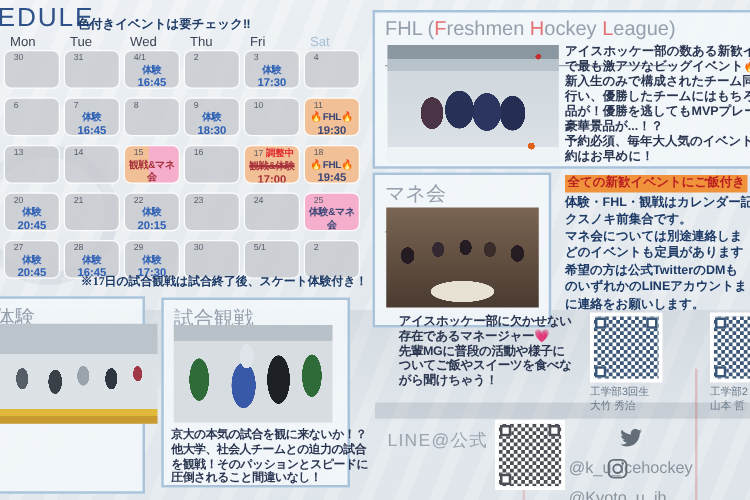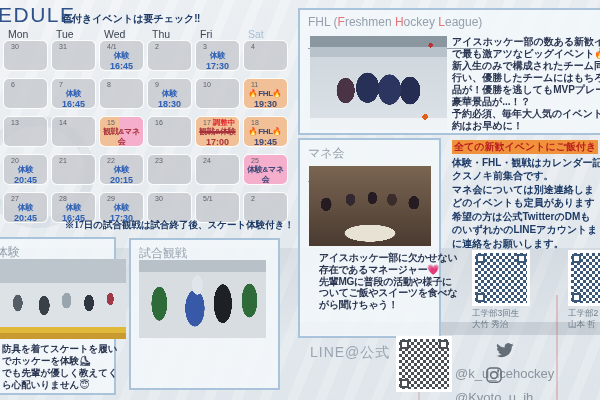--- a/index.html
+++ b/index.html
@@ -31,38 +31,38 @@
   .cell .ev{font-size:8px;line-height:9.5px;font-weight:700;text-align:center;letter-spacing:-0.3px;}
   .cell .time{font-size:9px;line-height:10.5px;font-weight:700;text-align:center;}
   .ev-blue,.t-blue{color:#2c5fb5;}
   .ev-navy,.t-navy{color:#3d4878;}
   .ev-red,.t-red{color:#a8323c;}
   .ev-strike{text-decoration:line-through;text-decoration-thickness:1.5px;}
   .cal-note{position:absolute;top:219px;right:306px;font-size:9.5px;font-weight:700;color:#1d3a66;white-space:nowrap;font-family:Liberation Serif, serif;}
 
   
   .box{position:absolute;background:rgba(243,247,250,.88);border:2px solid #a9c3da;box-sizing:border-box;}
-  .box-title{display:inline-block;font-size:12px;color:#95a0ac;border-bottom:1px solid #95a0ac;padding-bottom:19px;margin:5px 0 0 8px;white-space:nowrap;}
+  .box-title{display:inline-block;font-size:16px;color:#95a0ac;border-bottom:1px solid #95a0ac;padding-bottom:19px;margin:5px 0 0 8px;white-space:nowrap;}
   .seg-red{color:#e57373;}
   .textblock div{white-space:nowrap;font-weight:700;color:#2a3550;}
 
   #box-taiken{left:-34px;top:237px;width:150px;height:158px;}
   #box-taiken .box-title{margin-left:28px;}
   #taiken-photo{position:absolute;left:26px;top:20px;width:132px;height:80px;}
   #taiken-text{position:absolute;left:34px;top:104px;font-size:9.5px;line-height:12px;}
 
   #box-kansen{left:129px;top:238px;width:151px;height:152px;}
   #kansen-photo{position:absolute;left:8px;top:20px;width:127px;height:78px;}
   #kansen-text{position:absolute;left:6px;top:102px;font-size:9.5px;line-height:11.8px;letter-spacing:-0.4px;}
 
   #box-fhl{left:298px;top:8px;width:310px;height:127px;}
   #fhl-photo{position:absolute;left:10px;top:26px;width:137px;height:94px;}
   #fhl-text{position:absolute;left:152px;top:26px;font-size:10px;line-height:12px;}
 
-  #box-maneka{left:298px;top:138px;width:143px;height:200px;}
+  #box-maneka{left:298px;top:138px;width:143px;height:124px;}
   #maneka-photo{position:absolute;left:9px;top:26px;width:122px;height:80px;}
   #maneka-text{position:absolute;left:7px;top:112px;font-size:10px;line-height:11.8px;letter-spacing:-0.3px;margin-left:12px;}
 
   
   .photo{box-sizing:border-box;}
   #fhl-photo{background:
     radial-gradient(circle 5px at 84% 86%,#e06018 0 55%,transparent 56%),
     radial-gradient(circle 4px at 88% 10%,#c03030 0 55%,transparent 56%),
     linear-gradient(to top,rgba(240,244,247,.95) 0 13%,transparent 13%),
     radial-gradient(ellipse 15px 21px at 26% 58%,#4a3344 0 60%,transparent 61%),
@@ -259,31 +259,31 @@
       </div>
       <div class="cell bg-gray">
         <div class="date">2</div>
       </div>
     </div>
   <div class="cal-note">※17日の試合観戦は試合終了後、スケート体験付き！</div>
 
   <div class="box" id="box-taiken">
     <span class="box-title">体験</span>
     <div class="photo" id="taiken-photo"></div>
-    <div class="textblock" id="taiken-text">
-        <div>防具を着てスケートを履い</div>
-        <div>でホッケーを体験⛸</div>
-        <div>でも先輩が優しく教えてく</div>
-        <div>ら心配いりません😇</div>
-      </div>
   </div>
 
   <div class="box" id="box-kansen">
     <span class="box-title">試合観戦</span>
     <div class="photo" id="kansen-photo"></div>
+    <div class="textblock" id="kansen-text">
+        <div>京大の本気の試合を観に来ないか！？</div>
+        <div>他大学、社会人チームとの迫力の試合</div>
+        <div>を観戦！そのパッションとスピードに</div>
+        <div>圧倒されること間違いなし！</div>
+      </div>
   </div>
 
   <div class="box" id="box-fhl">
     <span class="box-title"><span>FHL (</span><span class="seg-red">F</span><span>reshmen </span><span class="seg-red">H</span><span>ockey </span><span class="seg-red">L</span><span>eague)</span></span>
     <div class="photo" id="fhl-photo"></div>
     <div class="textblock" id="fhl-text">
         <div>アイスホッケー部の数ある新歓イベ</div>
         <div>で最も激アツなビッグイベント🔥</div>
         <div>新入生のみで構成されたチーム同士</div>
         <div>行い、優勝したチームにはもちろん</div>

